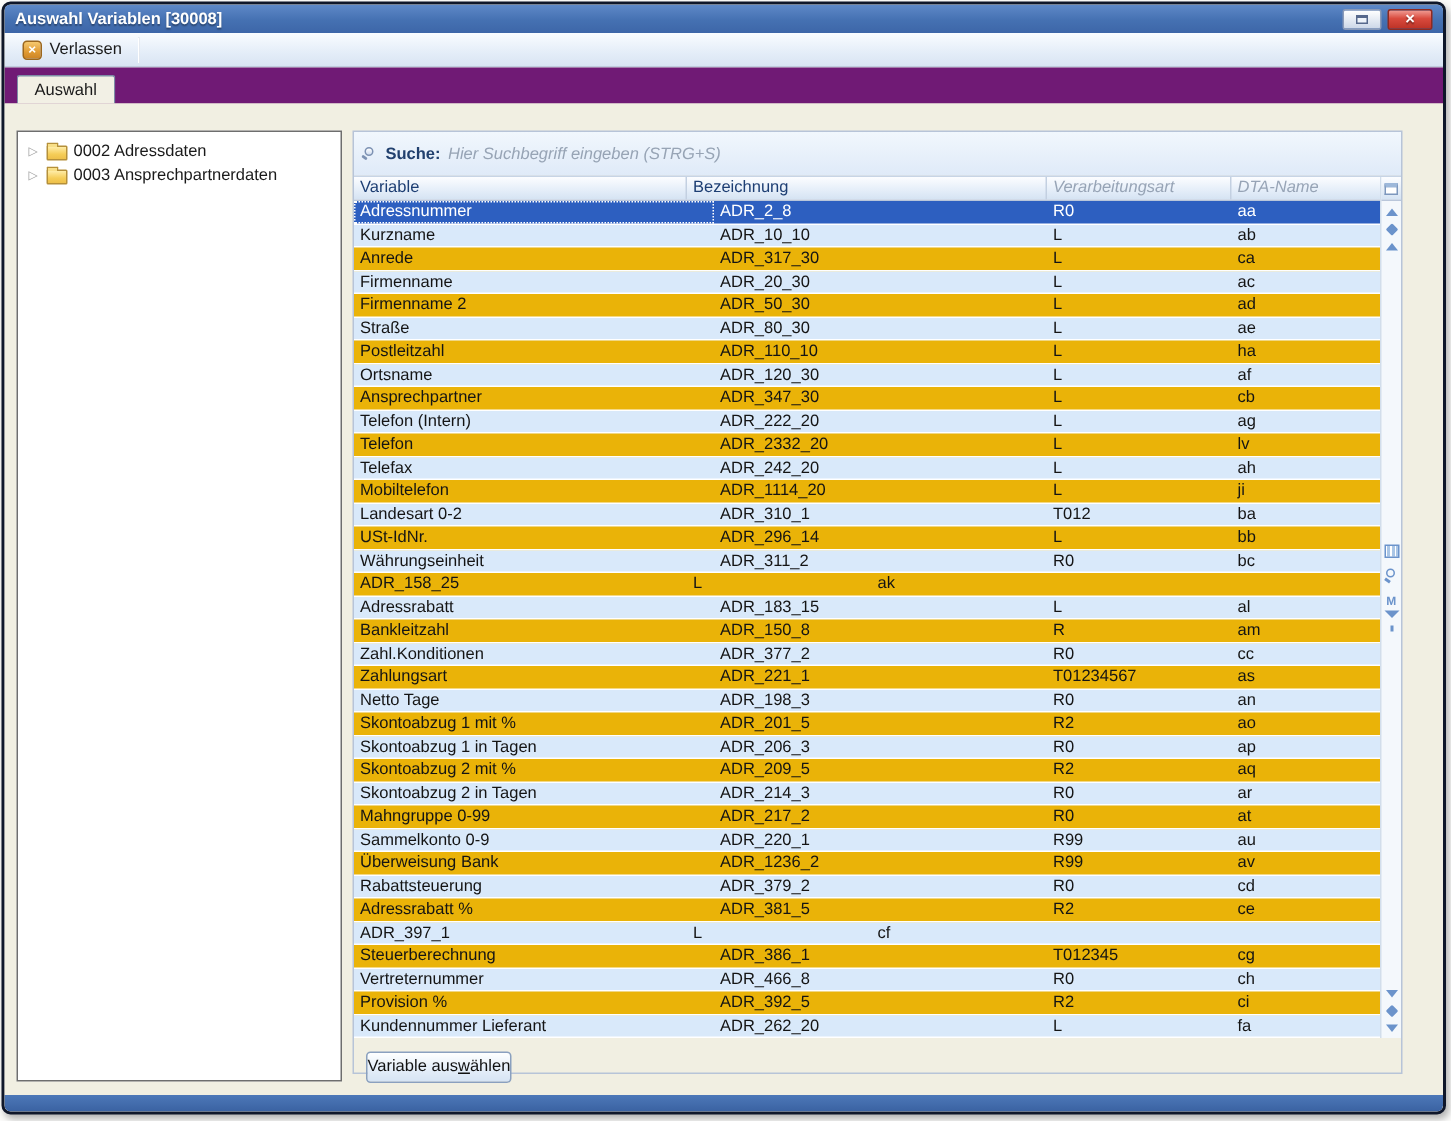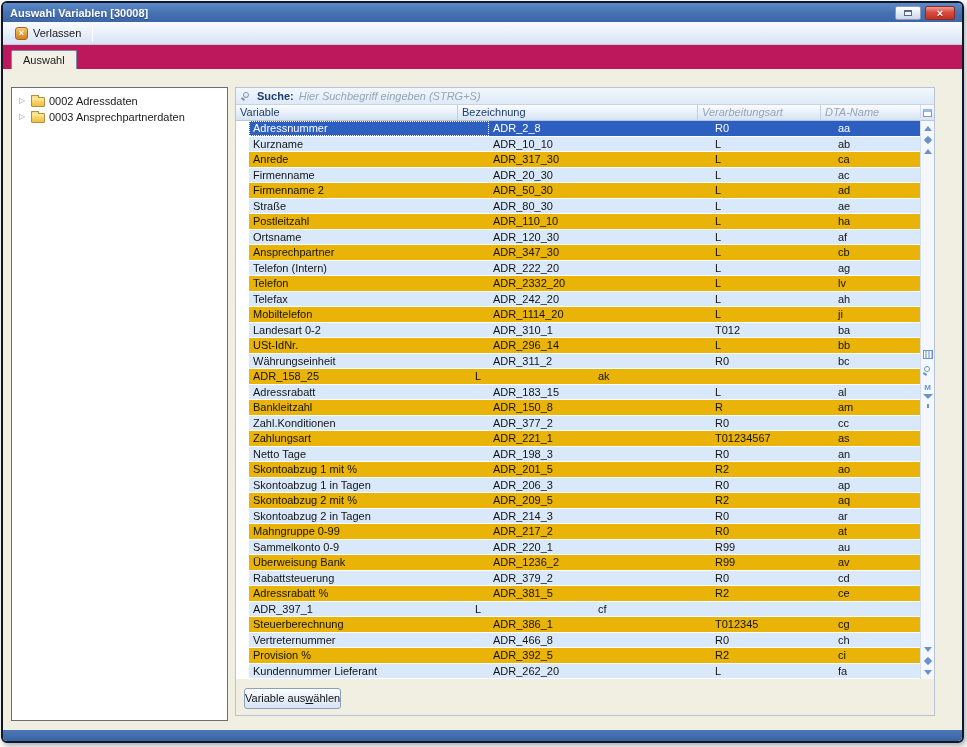--- a/index.html
+++ b/index.html
@@ -25,63 +25,63 @@
   .toolbar { position:absolute; left:0; top:19px; right:0; height:23px;
     background:linear-gradient(#f9fcff,#e4edf8 60%,#d9e4f3);
     border-bottom:1px solid #bfcbdd; display:flex; align-items:center; padding:0 5px; }
   .tool-btn { display:flex; align-items:center; gap:5px; padding:2px 7px; font-size:11px; color:#1a1a1a; border-radius:2px; }
   .verlassen-icon { width:13px; height:13px; border-radius:3px;
     background:linear-gradient(#f6c96f,#e09a33 60%,#cd8526); border:1px solid #9c671d;
     color:#fff; font-size:9px; font-weight:bold; line-height:11px; text-align:center; }
   .tool-sep { width:1px; height:17px; background:#a9b6ca; border-right:1px solid #fff; margin-left:4px; }
 
   
-  .tabbar { position:absolute; left:0; top:42px; right:0; height:24px; background:#be185d;
+  .tabbar { position:absolute; left:0; top:42px; right:0; height:24px; background:#701a75;
     display:flex; align-items:flex-end; padding-left:8px; }
   .tab { height:19px; background:#f2f0e5; border:1px solid #7d8ca6; border-bottom:none;
     border-radius:2px 2px 0 0; padding:3px 11px 0; font-size:11px; color:#1a1a1a; }
 
   
   .content { position:absolute; left:0; top:66px; right:0; bottom:11px; background:#f1efe2; }
 
   .tree-panel { position:absolute; left:8px; top:18px; width:217px; height:634px;
     background:#fff; border:1px solid #6e6e6e; padding-top:5px; overflow:hidden; }
   .tree-item { display:flex; align-items:center; gap:4px; padding:2px 2px 2px 7px; font-size:11px; color:#1a1a1a; cursor:default; }
   .expander { color:#a0a0a0; font-size:8px; width:8px; line-height:8px; }
   .folder { width:14px; height:10px; background:linear-gradient(#ffeca6,#f5cd58 60%,#eec04a);
     border:1px solid #b5903a; border-radius:1px; position:relative; margin-top:2px; }
   .folder::before { content:""; position:absolute; top:-3px; left:-1px; width:6px; height:2px;
     background:#f8df88; border:1px solid #b5903a; border-bottom:none; border-radius:1px 1px 0 0; }
 
   .grid-panel { position:absolute; left:232px; top:18px; width:700px; height:629px;
     border:1px solid #b7c4d8; background:#f1efe2; display:flex; flex-direction:column; }
 
   
-  .search-row { height:17px; background:linear-gradient(#f1f7fd,#dfeaf8);
+  .search-row { height:30px; background:linear-gradient(#f1f7fd,#dfeaf8);
     border-bottom:1px solid #c7d4e5; display:flex; align-items:center; padding-left:5px; font-size:11px; flex:none; }
   .search-icon { position:relative; width:11px; height:11px; margin-right:5px; }
   .search-icon .lens { position:absolute; left:2px; top:1px; width:6px; height:6px; border:1px solid #7d92b3;
     border-radius:50%; background:linear-gradient(#fff,#cfdcef); }
   .search-icon .handle { position:absolute; left:0; top:7px; width:4px; height:2px; background:#7d92b3;
     transform:rotate(35deg); border-radius:1px; }
   .search-label { font-weight:bold; color:#21406e; margin-right:5px; }
   .search-input { flex:1; border:none; background:transparent; outline:none;
     font-size:11px; font-style:italic; color:#8c99ab; font-family:"Liberation Sans",sans-serif; }
   .search-input::placeholder { color:#97a4b5; font-style:italic; opacity:1; }
 
   
   .grid-wrap { display:flex; flex:none; height:574px; }
   .grid-main { flex:1; display:flex; flex-direction:column; background:#fff; }
   .ghead { display:flex; height:16px; flex:none; background:linear-gradient(#fcfdff,#e8f0fa 50%,#d5e3f3);
     border-bottom:1px solid #b9c6da; font-size:11px; }
   .hcell { padding:1px 4px; border-right:1px solid #c3d0e1; color:#1d3e73; white-space:nowrap; overflow:hidden; }
   .hcell.dim { color:#97a4b6; font-style:italic; }
   .w0 { width:240px; flex:none; } .w1 { width:222px; flex:none; } .w2 { width:123px; flex:none; } .w3 { flex:1; border-right:none; }
 
-  .gbody { flex:1; overflow:hidden;padding-left:13px; }
+  .gbody { flex:1; overflow:hidden; }
   .grow { display:flex; height:15.5px; font-size:11px; color:#141414; border-bottom:1px solid #fff; background:#eab308; cursor:default; }
   .grow.alt { background:#d9e9fa; }
   .grow.sel { background:#2d5fc0; color:#fff; }
   .gcell { padding:1px 4px; white-space:nowrap; overflow:hidden; }
   .grow.sel .gcell.first { outline:1px dotted #fff; outline-offset:-1px; }
 
   
   .strip { width:14px; flex:none; background:#f4f8fc; border-left:1px solid #d2deeb;
     display:flex; flex-direction:column; align-items:center; position:relative; }
   .chooser-cell { height:16px; width:100%; flex:none; background:linear-gradient(#fcfdff,#d5e3f3);

